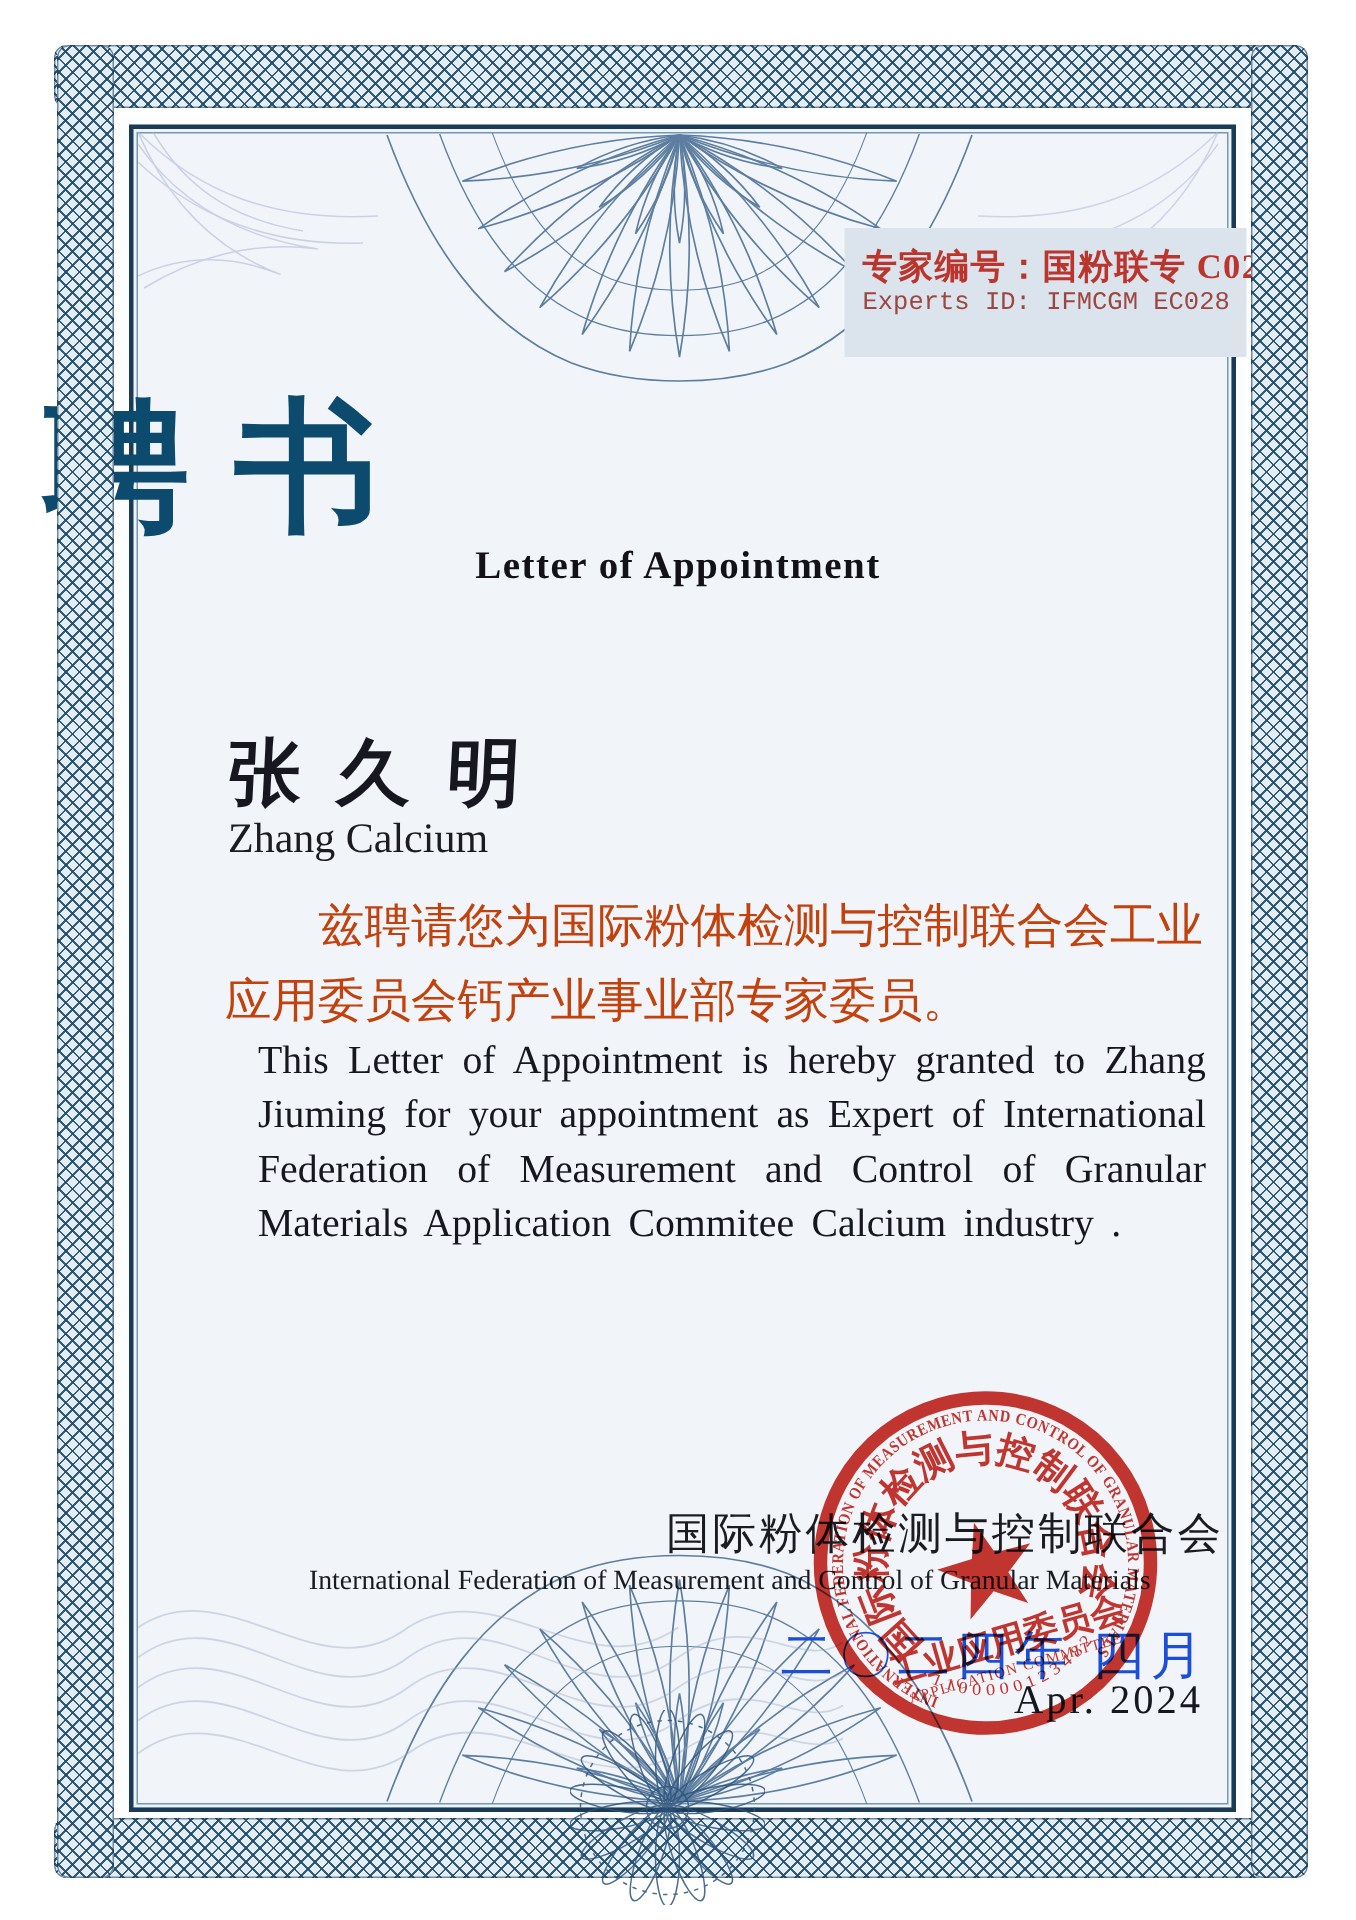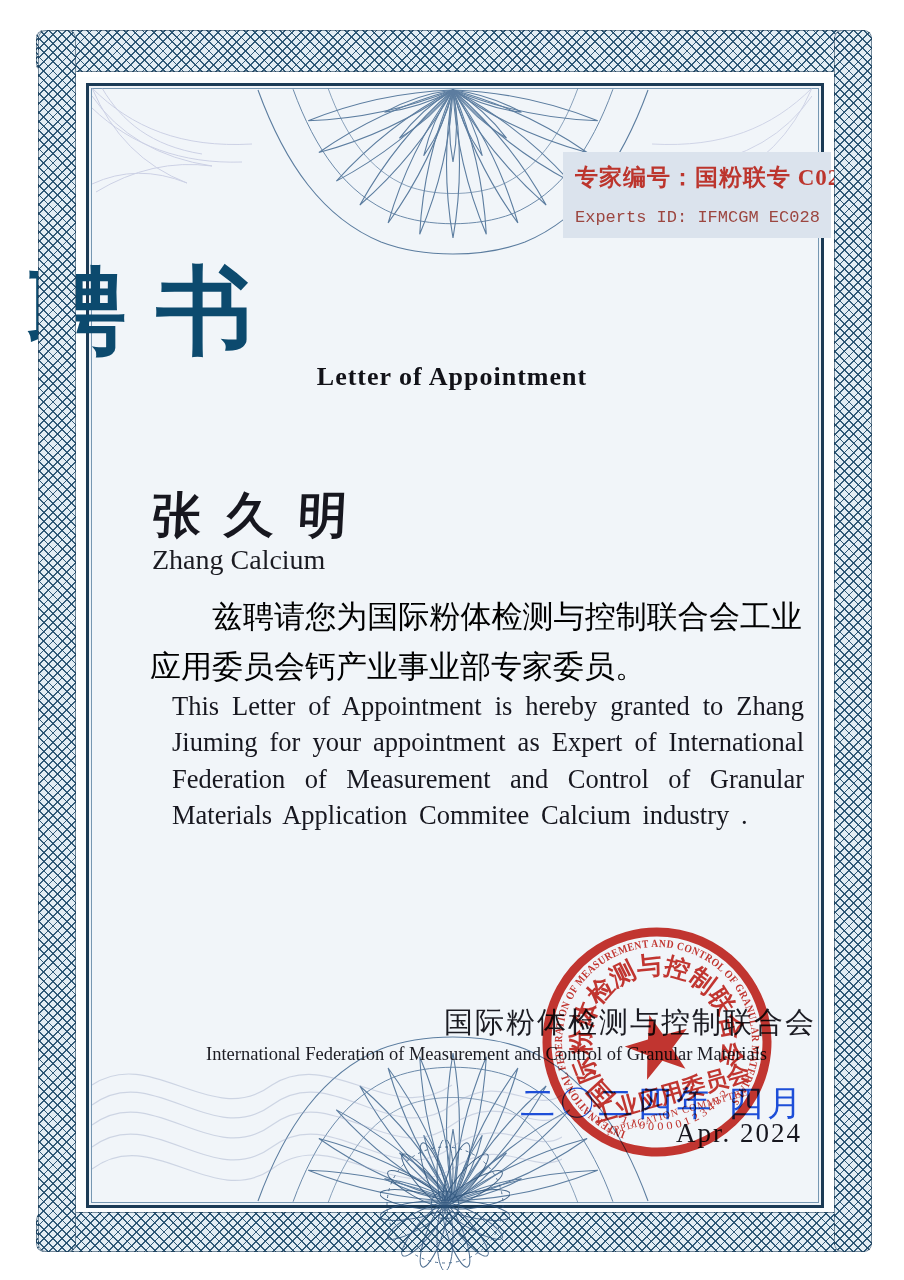--- a/index.html
+++ b/index.html
@@ -24,36 +24,36 @@
     background:#f1f5f9;
     border:3px solid #1a3a55;
     box-shadow: inset 0 0 0 2px #eef3f8, inset 0 0 0 3px #7697b2, 0 0 0 6px #fbfdfe;}
 
   .deco{position:absolute;z-index:1;pointer-events:none;}
 
   
   .expert-box{position:absolute;left:563px;top:152px;width:268px;height:86px;z-index:2;
     background:#dbe3ed;padding:10px 12px 0 12px;box-sizing:border-box;}
   .expert-no{font-size:23px;font-weight:bold;color:#bc352d;letter-spacing:1px;white-space:nowrap;}
-  .expert-id{font-size:17px;color:#9c4640;font-family:"Liberation Mono","DejaVu Sans Mono",monospace;margin-top:15px;white-space:nowrap;}
+  .expert-id{font-size:17px;color:#9c4640;font-family:"Liberation Mono","DejaVu Sans Mono",monospace;margin-top:0;white-space:nowrap;}
 
   
   .title-cn{position:absolute;left:0;right:0;top:248px;z-index:2;text-align:left;
     font-size:96px;font-weight:bold;color:#0c4a6e;letter-spacing:30px;padding-left:30px;}
   .title-en{position:absolute;left:0;right:0;top:362px;z-index:2;text-align:center;
     font-size:26px;font-weight:bold;color:#121218;letter-spacing:1px;}
 
   
   .name-cn{position:absolute;left:152px;top:483px;z-index:2;font-size:49px;font-weight:bold;
     color:#17171f;letter-spacing:24px;transform:skewX(-3deg);}
   .name-en{position:absolute;left:152px;top:544px;z-index:2;font-size:28px;color:#1b1b22;}
 
   
   .body-cn{position:absolute;left:150px;right:102px;top:592px;z-index:2;
-    font-size:31px;line-height:1.62;color:#000000;text-indent:2em;
+    font-size:31px;line-height:1.62;color:#c2410c;text-indent:2em;
     text-align:justify;text-align-last:left;}
   .body-en{position:absolute;left:150px;right:100px;top:688px;z-index:2;
     font-size:26.5px;line-height:1.37;color:#17171f;text-align:justify;text-align-last:left;word-spacing:5px;margin-left:22px;}
 
   
   .org-cn{position:absolute;left:440px;top:1003px;width:380px;z-index:2;text-align:center;
     font-size:29px;color:#1b1b22;letter-spacing:2px;white-space:nowrap;}
   .org-en{position:absolute;left:206px;top:1044px;z-index:2;font-size:18.5px;color:#1b1b22;white-space:nowrap;}
   .date-cn{position:absolute;right:98px;top:1080px;z-index:2;font-size:35px;color:#1d4ed8;letter-spacing:4px;white-space:nowrap;}
   .date-en{position:absolute;right:102px;top:1118px;z-index:2;font-size:27px;color:#17171f;letter-spacing:2px;}

